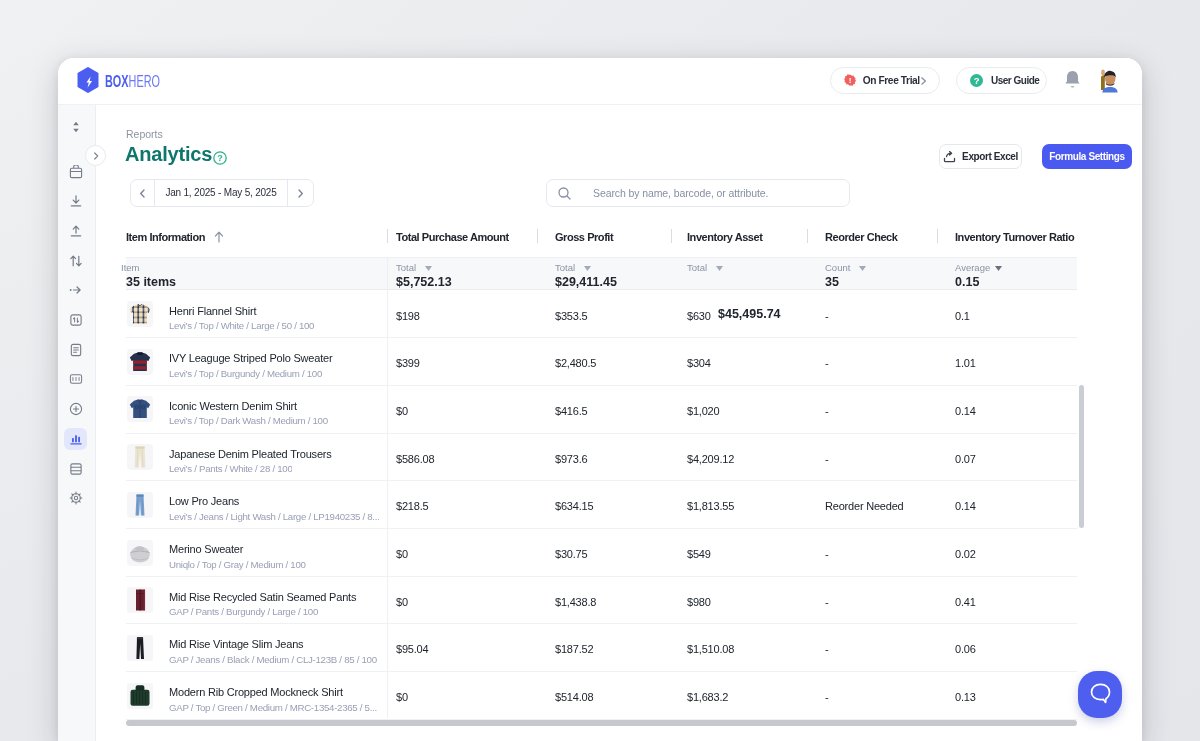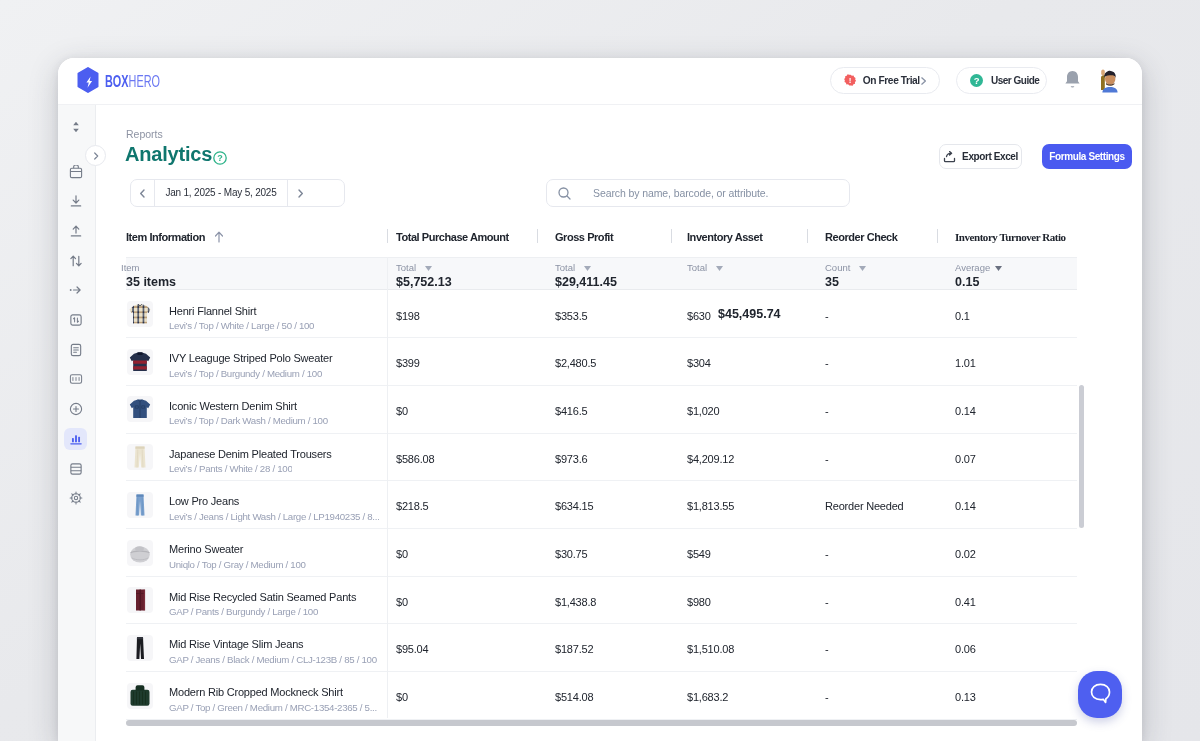--- a/index.html
+++ b/index.html
@@ -165,21 +165,21 @@
 
   <div class="btn btn-w" style="left:846px;top:86px;width:83px;margin-left:35px;">
     <svg style="margin-right:6px" width="13" height="12" viewBox="0 0 13 12">
       <path d="M1.5 7.5 v2.2 a1 1 0 0 0 1 1 h8 a1 1 0 0 0 1-1 V7.5" fill="none" stroke="#3c424e" stroke-width="1.3" stroke-linecap="round"></path>
       <path d="M3.5 5.5 C4 3.5 5.5 2.2 8.6 2.2 M8.6 2.2 L6.6 .6 M8.6 2.2 L6.6 4" fill="none" stroke="#3c424e" stroke-width="1.3" stroke-linecap="round" stroke-linejoin="round"></path>
     </svg>
     Export Excel
   </div>
   <div class="btn btn-b" style="left:936px;top:86px;width:90px;">Formula Settings</div>
 
-  <div class="ctrl" style="left:72px;width:215px;">
+  <div class="ctrl" style="left:72px;width:184px;">
     <div style="width:23px;display:flex;justify-content:center;">
         <svg width="7" height="9" viewBox="0 0 7 9">
           <path d="M5 1 L1.7 4.5 L5 8" fill="none" stroke="#7c8596" stroke-width="1.4" stroke-linecap="round" stroke-linejoin="round"></path>
         </svg>
       </div>
     <div style="width:134px;text-align:center;border-left:1px solid #e6e8ee;border-right:1px solid #e6e8ee;line-height:26px;font-weight:400;font-size:10px;letter-spacing:-0.2px;">Jan 1, 2025 - May 5, 2025</div>
     <div style="width:25px;display:flex;justify-content:center;">
         <svg width="7" height="9" viewBox="0 0 7 9">
           <path d="M2 1 L5.3 4.5 L2 8" fill="none" stroke="#7c8596" stroke-width="1.4" stroke-linecap="round" stroke-linejoin="round"></path>
         </svg>
@@ -197,21 +197,21 @@
 
   <div class="th" style="left:68px;">Item Information
     <svg style="display:inline-block;vertical-align:-2px;margin-left:6px" width="10" height="12" viewBox="0 0 10 12">
         <path d="M5 11 V1.5 M1.5 5 L5 1.2 L8.5 5" fill="none" stroke="#8b93a8" stroke-width="1.2" stroke-linecap="round" stroke-linejoin="round"></path>
       </svg>
   </div>
   <div class="th" style="left:338px;">Total Purchase Amount</div>
   <div class="th" style="left:497px;">Gross Profit</div>
   <div class="th" style="left:629px;">Inventory Asset</div>
   <div class="th" style="left:767px;">Reorder Check</div>
-  <div class="th" style="left:897px;font-family:Liberation Serif, serif;">Inventory Turnover Ratio</div>
+  <div class="th" style="left:897px;">Inventory Turnover Ratio</div>
   <div class="tick" style="left:329px"></div>
   <div class="tick" style="left:479px"></div>
   <div class="tick" style="left:613px"></div>
   <div class="tick" style="left:749px"></div>
   <div class="tick" style="left:879px"></div>
 
   <div class="sumrow"></div>
   <div class="slabel" style="left:63px;">Item</div>
   <div class="sval" style="left:68px;">35 items</div>
   <div class="slabel" style="left:338px;">Total <svg style="display:inline-block;margin-left:6px" width="7" height="5" viewBox="0 0 7 5">

